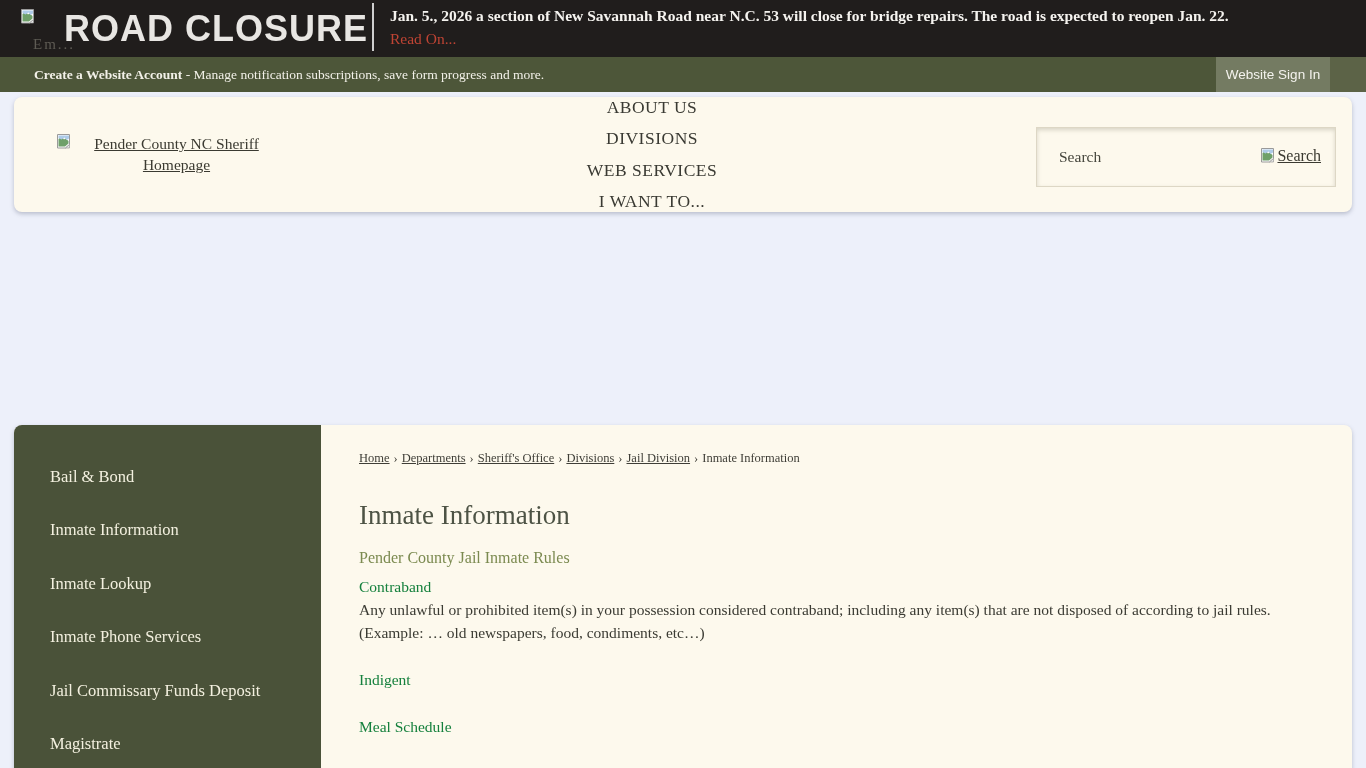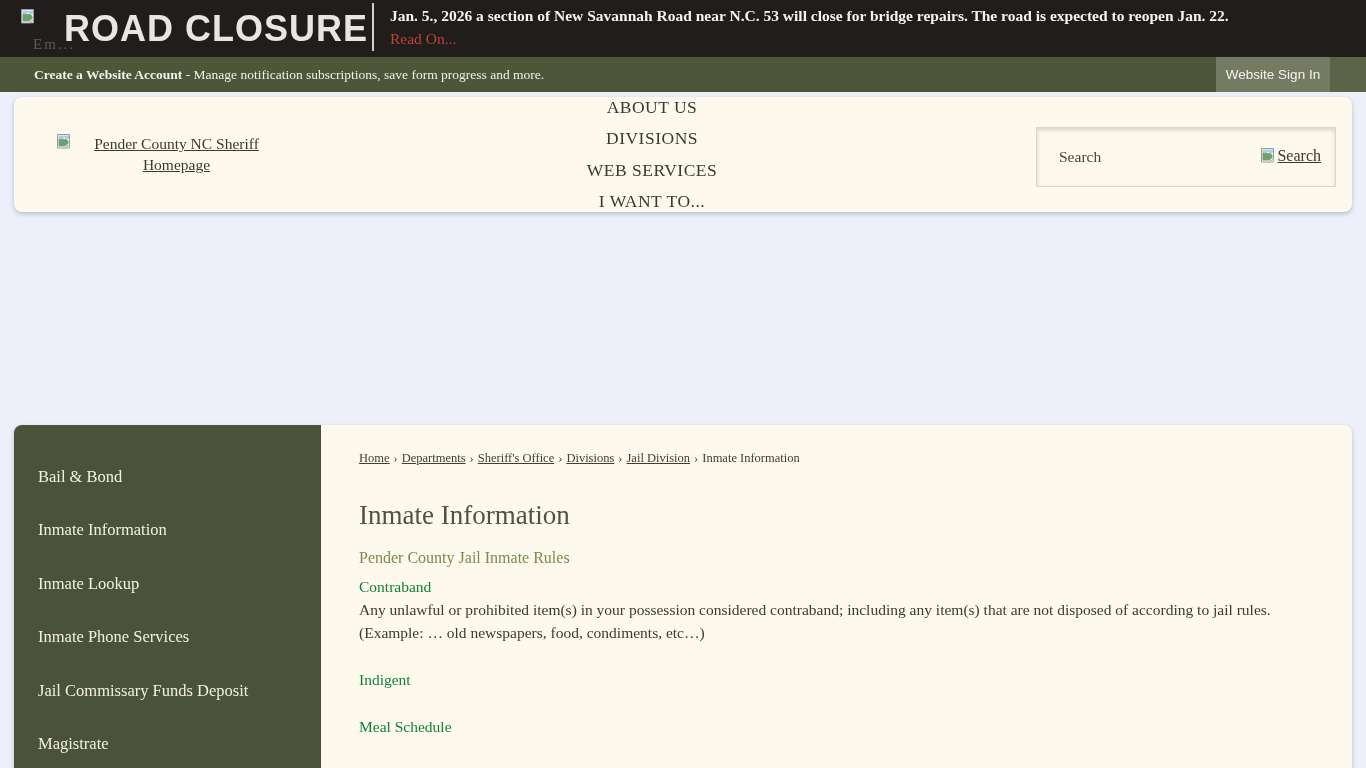--- a/index.html
+++ b/index.html
@@ -120,21 +120,21 @@
   }
   .side-nav {
     position: absolute; left: 0; top: 0; bottom: 0;
     width: 307px;
     background: #4a5239;
     border-radius: 8px 0 0 0;
     padding-top: 25px;
   }
   .side-item {
     height: 53.5px; display: flex; align-items: center;
-    padding-left: 24px;
+    padding-left: 36px;
     color: #f3f0df; font-size: 16.5px; cursor: pointer;
   }
   .main-area {
     position: absolute; left: 307px; right: 0; top: 0; bottom: 0;
     padding: 26px 20px 0 38px;
   }
   .breadcrumb { font-size: 12.5px; color: #3f3e37; }
   .breadcrumb a { color: #3f3e37; text-decoration: underline; cursor: pointer; }
   .crumb-sep { margin: 0 4px; }
   .page-title {

